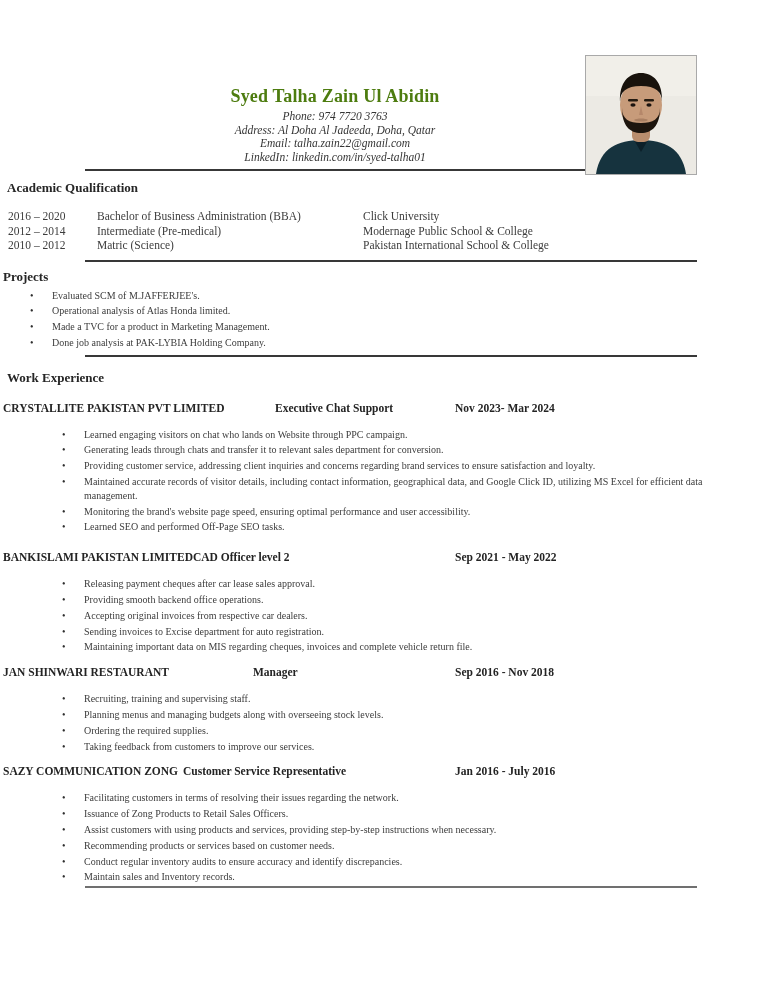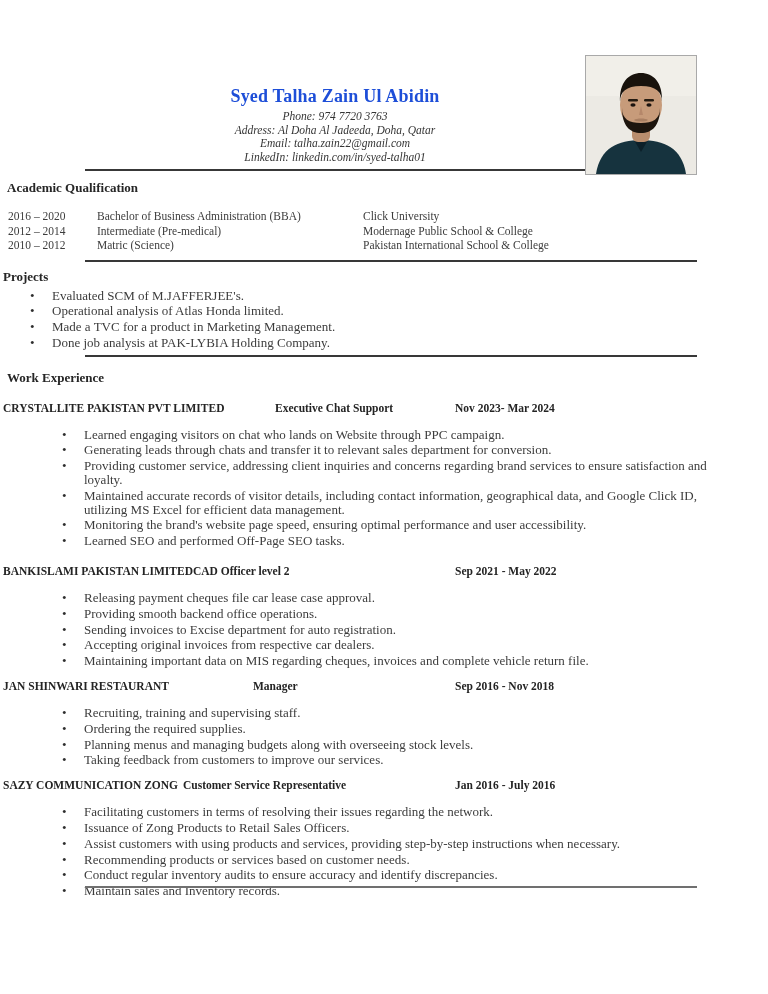--- a/index.html
+++ b/index.html
@@ -5,21 +5,21 @@
   html,body{margin:0;padding:0;}
   body{
     width:768px;height:994px;background:#ffffff;position:relative;
     font-family:"Liberation Serif","DejaVu Serif",serif;
     color:#3c3c3c;-webkit-font-smoothing:antialiased;
   }
   .page{position:relative;width:768px;height:994px;overflow:hidden;}
 
   
   .header-text{margin-left:85px;margin-top:86px;width:500px;text-align:center;}
-  .name{font-size:18px;font-weight:bold;color:#1d4ed8;margin:0 0 3px 0;letter-spacing:.2px;text-align:center;}
+  .name{font-size:18px;font-weight:bold;color:#4d7c0f;margin:0 0 3px 0;letter-spacing:.2px;text-align:center;}
   .contact-line{font-size:11.5px;font-style:italic;color:#343434;line-height:13.5px;}
   .photo{
     position:absolute;left:585px;top:55px;width:110px;height:118px;
     border:1px solid #a9a9a9;background:#edebe5;overflow:hidden;
   }
 
   
   .rule{height:2px;background:#383838;margin-left:85px;width:612px;}
   .rule-1{margin-top:5px;}
   .rule-2{margin-top:7px;}
@@ -34,21 +34,21 @@
 
   
   .edu-rows{margin-top:13px;}
   .edu-row{display:grid;grid-template-columns:97px 266px auto;font-size:11.5px;line-height:14.5px;}
   .edu-years{padding-left:8px;}
 
   
   ul.blist{list-style:none;margin:0;padding:0;}
   ul.blist li{
     position:relative;padding-left:52px;padding-right:30px;
-    font-size:13px;line-height:13.8px;margin-bottom:2px;color:#3c3c3c;
+    font-size:10px;line-height:13.8px;margin-bottom:2px;color:#3c3c3c;
   }
   ul.blist li::before{content:"\2022";position:absolute;left:30px;top:0;color:#2e2e2e;}
   .sec-projects ul.blist{margin-top:4px;}
 
   
   .job{margin-top:15px;}
   .job-head{position:relative;height:14px;font-size:11.5px;font-weight:bold;color:#242424;padding-left:33px;}
   .job-company{position:absolute;left:3px;top:0;white-space:nowrap;}
   .job-role{position:absolute;top:0;white-space:nowrap;}
   .job-date{position:absolute;left:455px;top:0;white-space:nowrap;}
@@ -158,38 +158,38 @@
       </ul>
     </div>
 
     <div class="job job-1">
       <div class="job-head">
         <span class="job-company">BANKISLAMI PAKISTAN LIMITED</span>
         <span class="job-role">CAD Officer level 2</span>
         <span class="job-date">Sep 2021 - May 2022</span>
       </div>
       <ul class="blist">
-        <li>Releasing payment cheques file car lease case approval.</li>
+        <li>Releasing payment cheques after car lease sales approval.</li>
         <li>Providing smooth backend office operations.</li>
+        <li>Accepting original invoices from respective car dealers.</li>
         <li>Sending invoices to Excise department for auto registration.</li>
-        <li>Accepting original invoices from respective car dealers.</li>
         <li>Maintaining important data on MIS regarding cheques, invoices and complete vehicle return file.</li>
       </ul>
     </div>
 
     <div class="job job-2">
       <div class="job-head">
         <span class="job-company">JAN SHINWARI RESTAURANT</span>
         <span class="job-role">Manager</span>
         <span class="job-date">Sep 2016 - Nov 2018</span>
       </div>
       <ul class="blist">
         <li>Recruiting, training and supervising staff.</li>
+        <li>Planning menus and managing budgets along with overseeing stock levels.</li>
         <li>Ordering the required supplies.</li>
-        <li>Planning menus and managing budgets along with overseeing stock levels.</li>
         <li>Taking feedback from customers to improve our services.</li>
       </ul>
     </div>
 
     <div class="job job-3">
       <div class="job-head">
         <span class="job-company">SAZY COMMUNICATION ZONG</span>
         <span class="job-role">Customer Service Representative</span>
         <span class="job-date">Jan 2016 - July 2016</span>
       </div>

